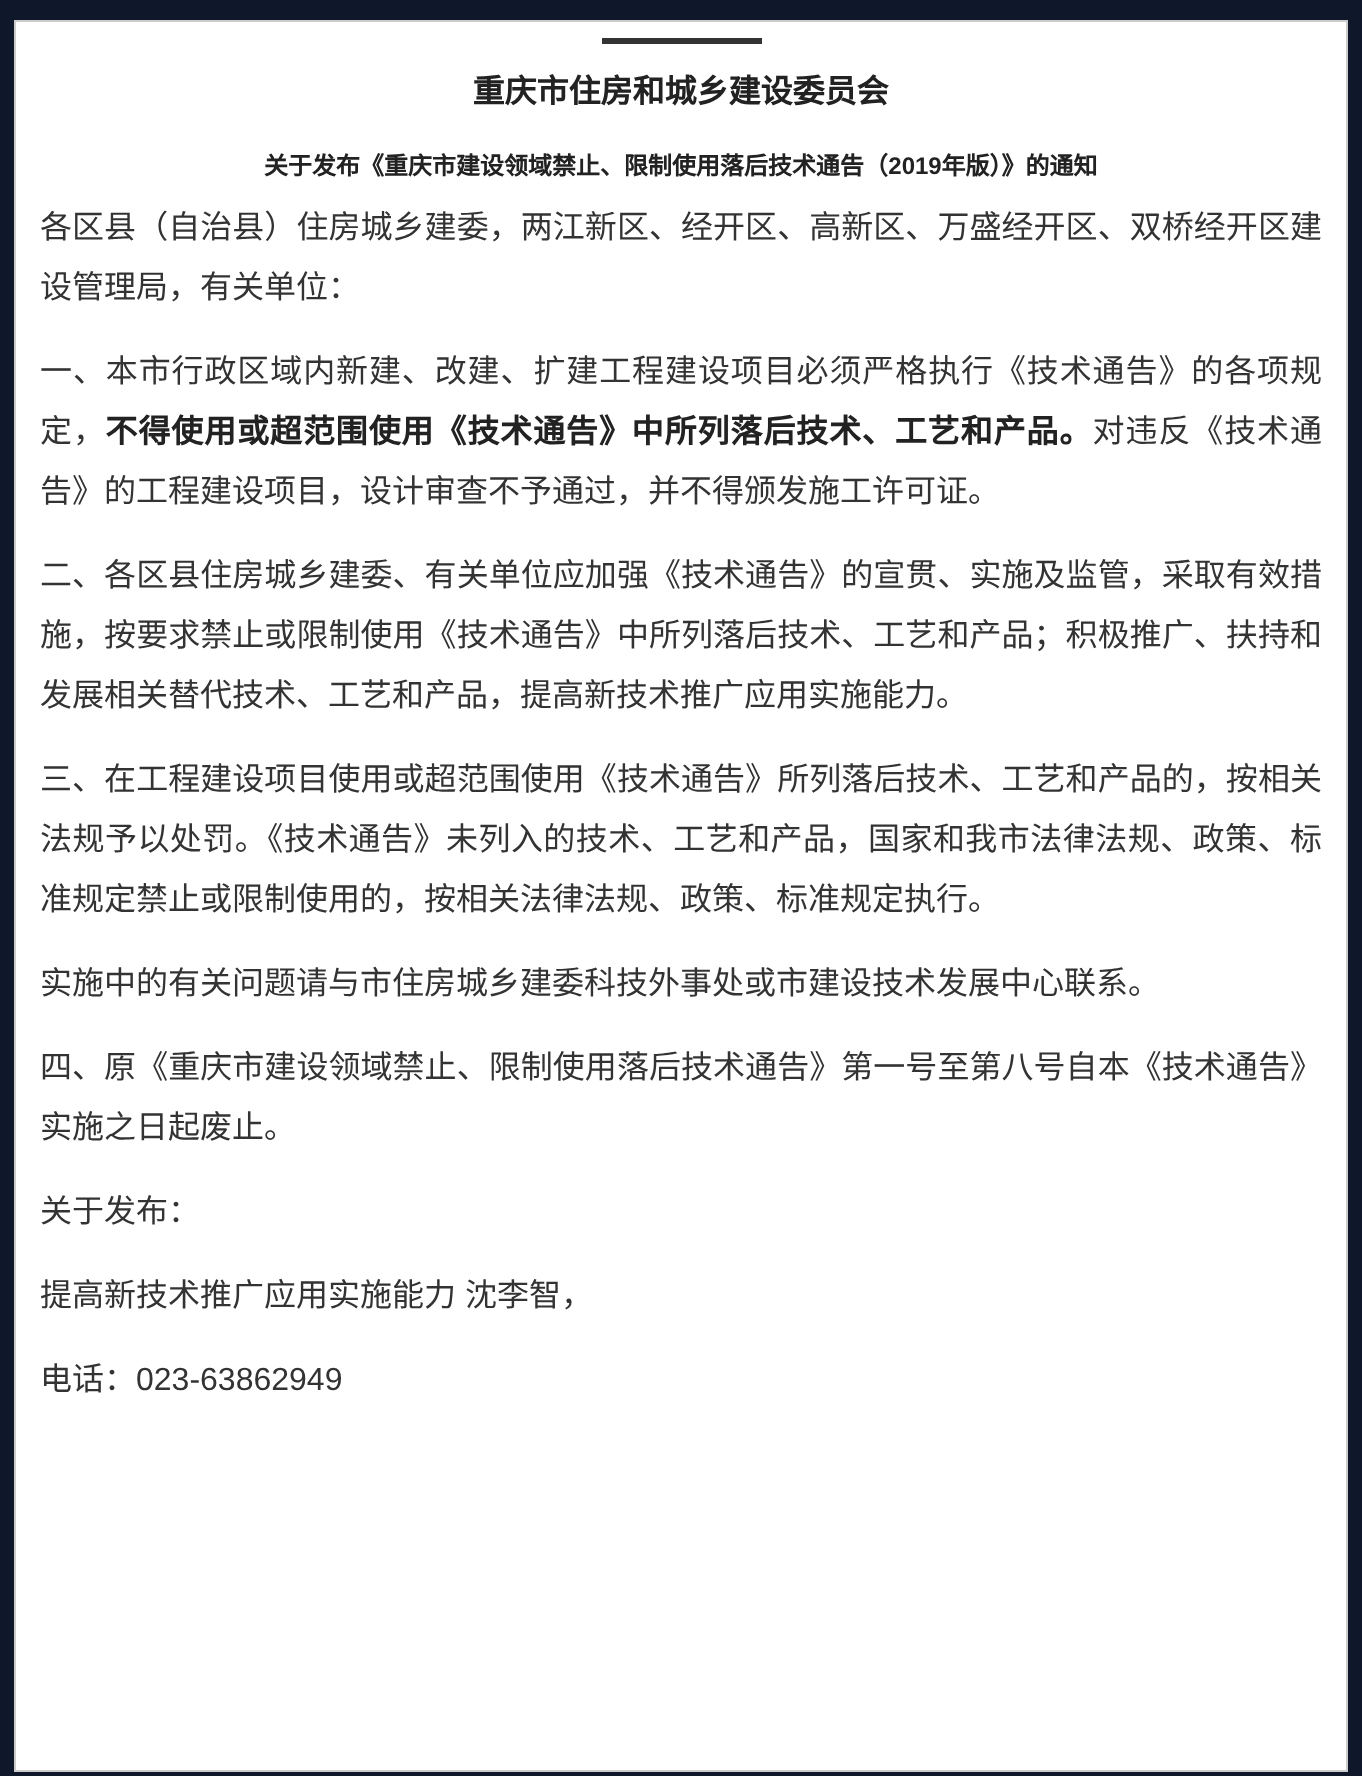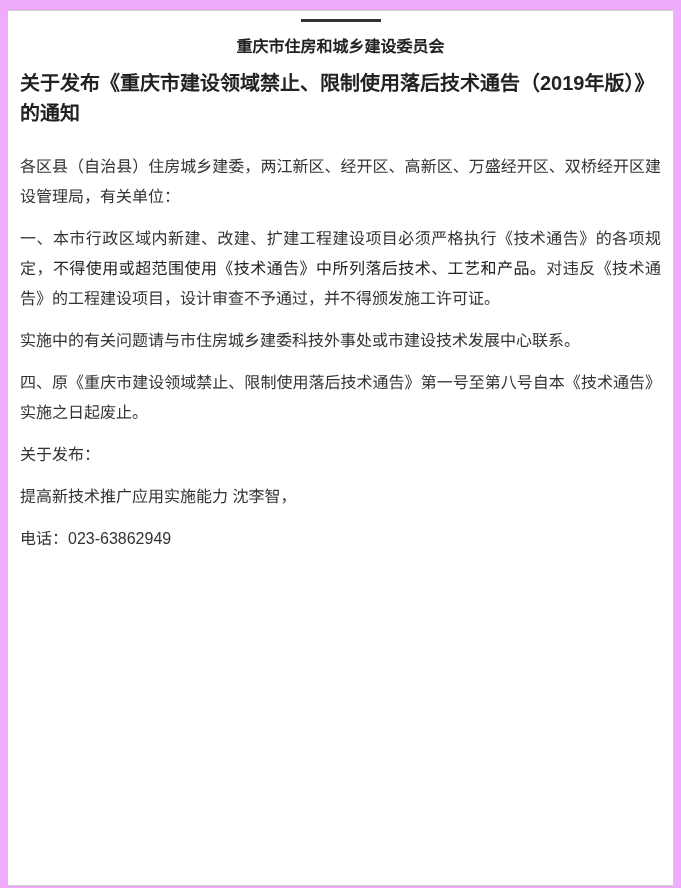--- a/index.html
+++ b/index.html
@@ -5,21 +5,21 @@
   html, body {
     margin: 0;
     padding: 0;
     background: #ffffff;
     font-family: "Liberation Sans", sans-serif;
   }
   .page {
     position: relative;
     width: 681px;
     height: 888px;
-    background: #f0abfc;
+    background: #0f172a;
     overflow: hidden;
   }
   .doc-frame {
     position: absolute;
     left: 7px;
     top: 10px;
     width: 667px;
     height: 876px;
     box-sizing: border-box;
     border: 1px solid #cccccc;
@@ -36,59 +36,62 @@
   .org-title {
     margin: 10px 0 0 0;
     font-size: 16px;
     line-height: 30px;
     font-weight: bold;
     color: #222222;
     text-align: center;
   }
   .doc-title {
     margin: 6px 0 0 0;
-    font-size: 20px;
+    font-size: 12px;
     line-height: 30px;
     font-weight: bold;
     color: #222222;
+    text-align: center;
   }
   .para {
     margin: 12px 0 0 0;
     font-size: 16px;
     line-height: 30px;
     color: #333333;
     text-align: justify;
     word-break: break-all;
   }
   .para.first {
-    margin-top: 24px;
+    margin-top: 2px;
   }
   .para .bold-seg {
-    font-weight: normal;
+    font-weight: bold;
     color: #222222;
   }
 </style>
 </head>
 <body>
 
 <div class="page">
   <div class="doc-frame">
 
     <div class="top-divider"></div>
 
     <h1 class="org-title">重庆市住房和城乡建设委员会</h1>
 
     <h2 class="doc-title">关于发布《重庆市建设领域禁止、限制使用落后技术通告（2019年版）》的通知</h2>
 
     <p class="para first">各区县（自治县）住房城乡建委，两江新区、经开区、高新区、万盛经开区、双桥经开区建设管理局，有关单位：</p>
 
 
     <p class="para"><span>一、本市行政区域内新建、改建、扩建工程建设项目必须严格执行《技术通告》的各项规定，</span><span class="bold-seg">不得使用或超范围使用《技术通告》中所列落后技术、工艺和产品。</span><span>对违反《技术通告》的工程建设项目，设计审查不予通过，并不得颁发施工许可证。</span></p>
 
+    <p class="para">二、各区县住房城乡建委、有关单位应加强《技术通告》的宣贯、实施及监管，采取有效措施，按要求禁止或限制使用《技术通告》中所列落后技术、工艺和产品；积极推广、扶持和发展相关替代技术、工艺和产品，提高新技术推广应用实施能力。</p>
 
+    <p class="para">三、在工程建设项目使用或超范围使用《技术通告》所列落后技术、工艺和产品的，按相关法规予以处罚。《技术通告》未列入的技术、工艺和产品，国家和我市法律法规、政策、标准规定禁止或限制使用的，按相关法律法规、政策、标准规定执行。</p>
 
     <p class="para">实施中的有关问题请与市住房城乡建委科技外事处或市建设技术发展中心联系。</p>
 
     <p class="para">四、原《重庆市建设领域禁止、限制使用落后技术通告》第一号至第八号自本《技术通告》实施之日起废止。</p>
 
     <p class="para">关于发布：</p>
 
     <p class="para">提高新技术推广应用实施能力 沈李智，</p>
 
     <p class="para">电话：023-63862949</p>

